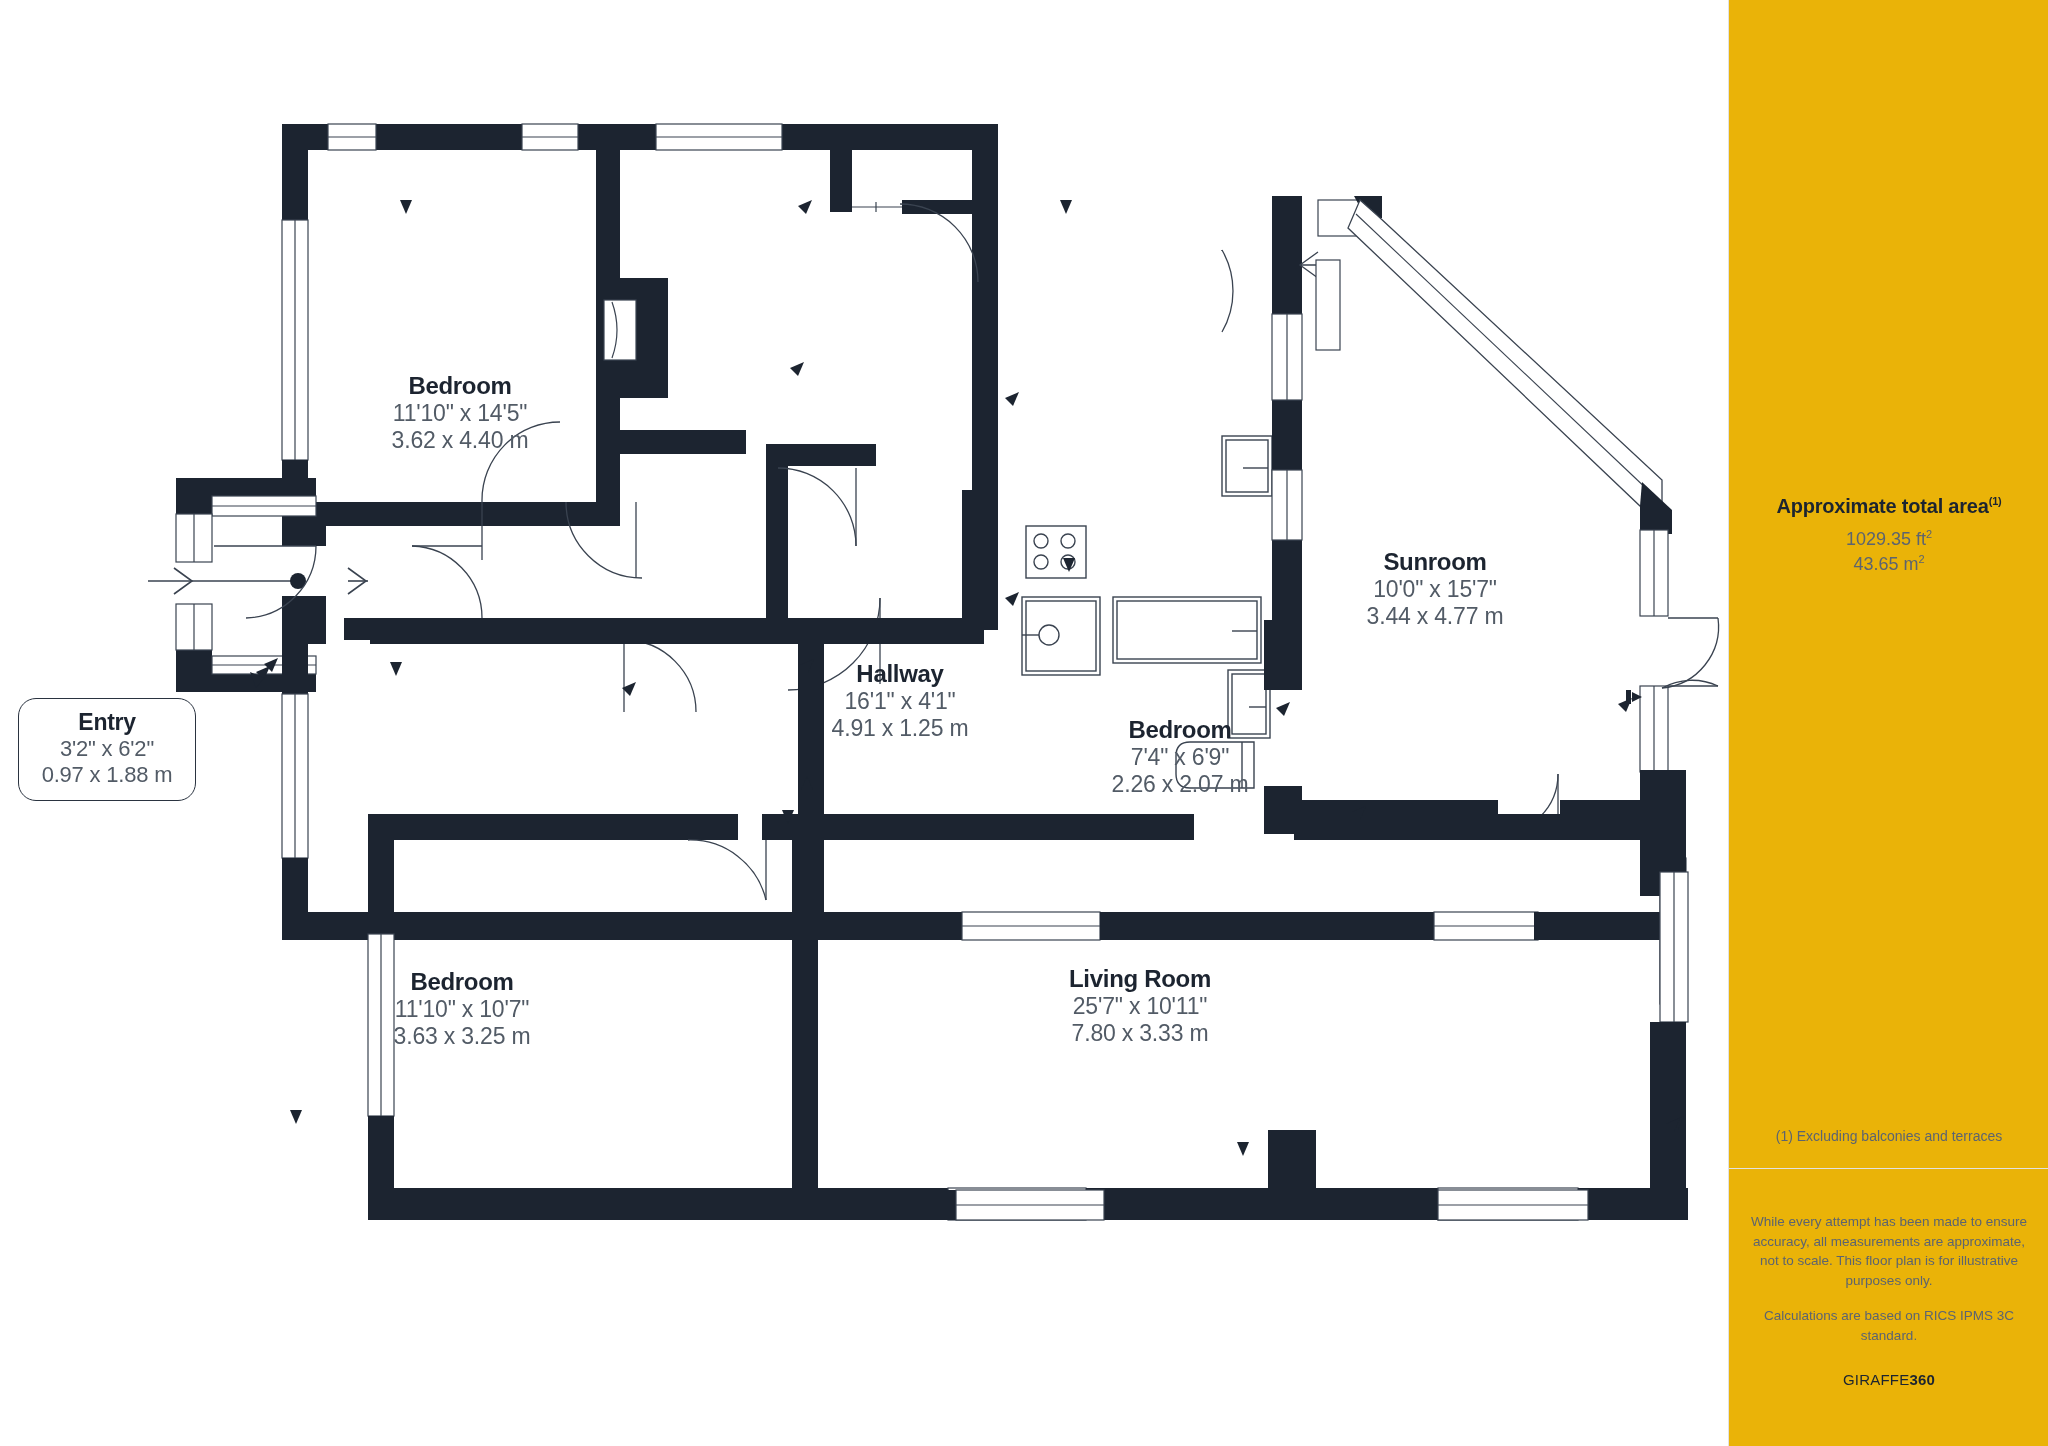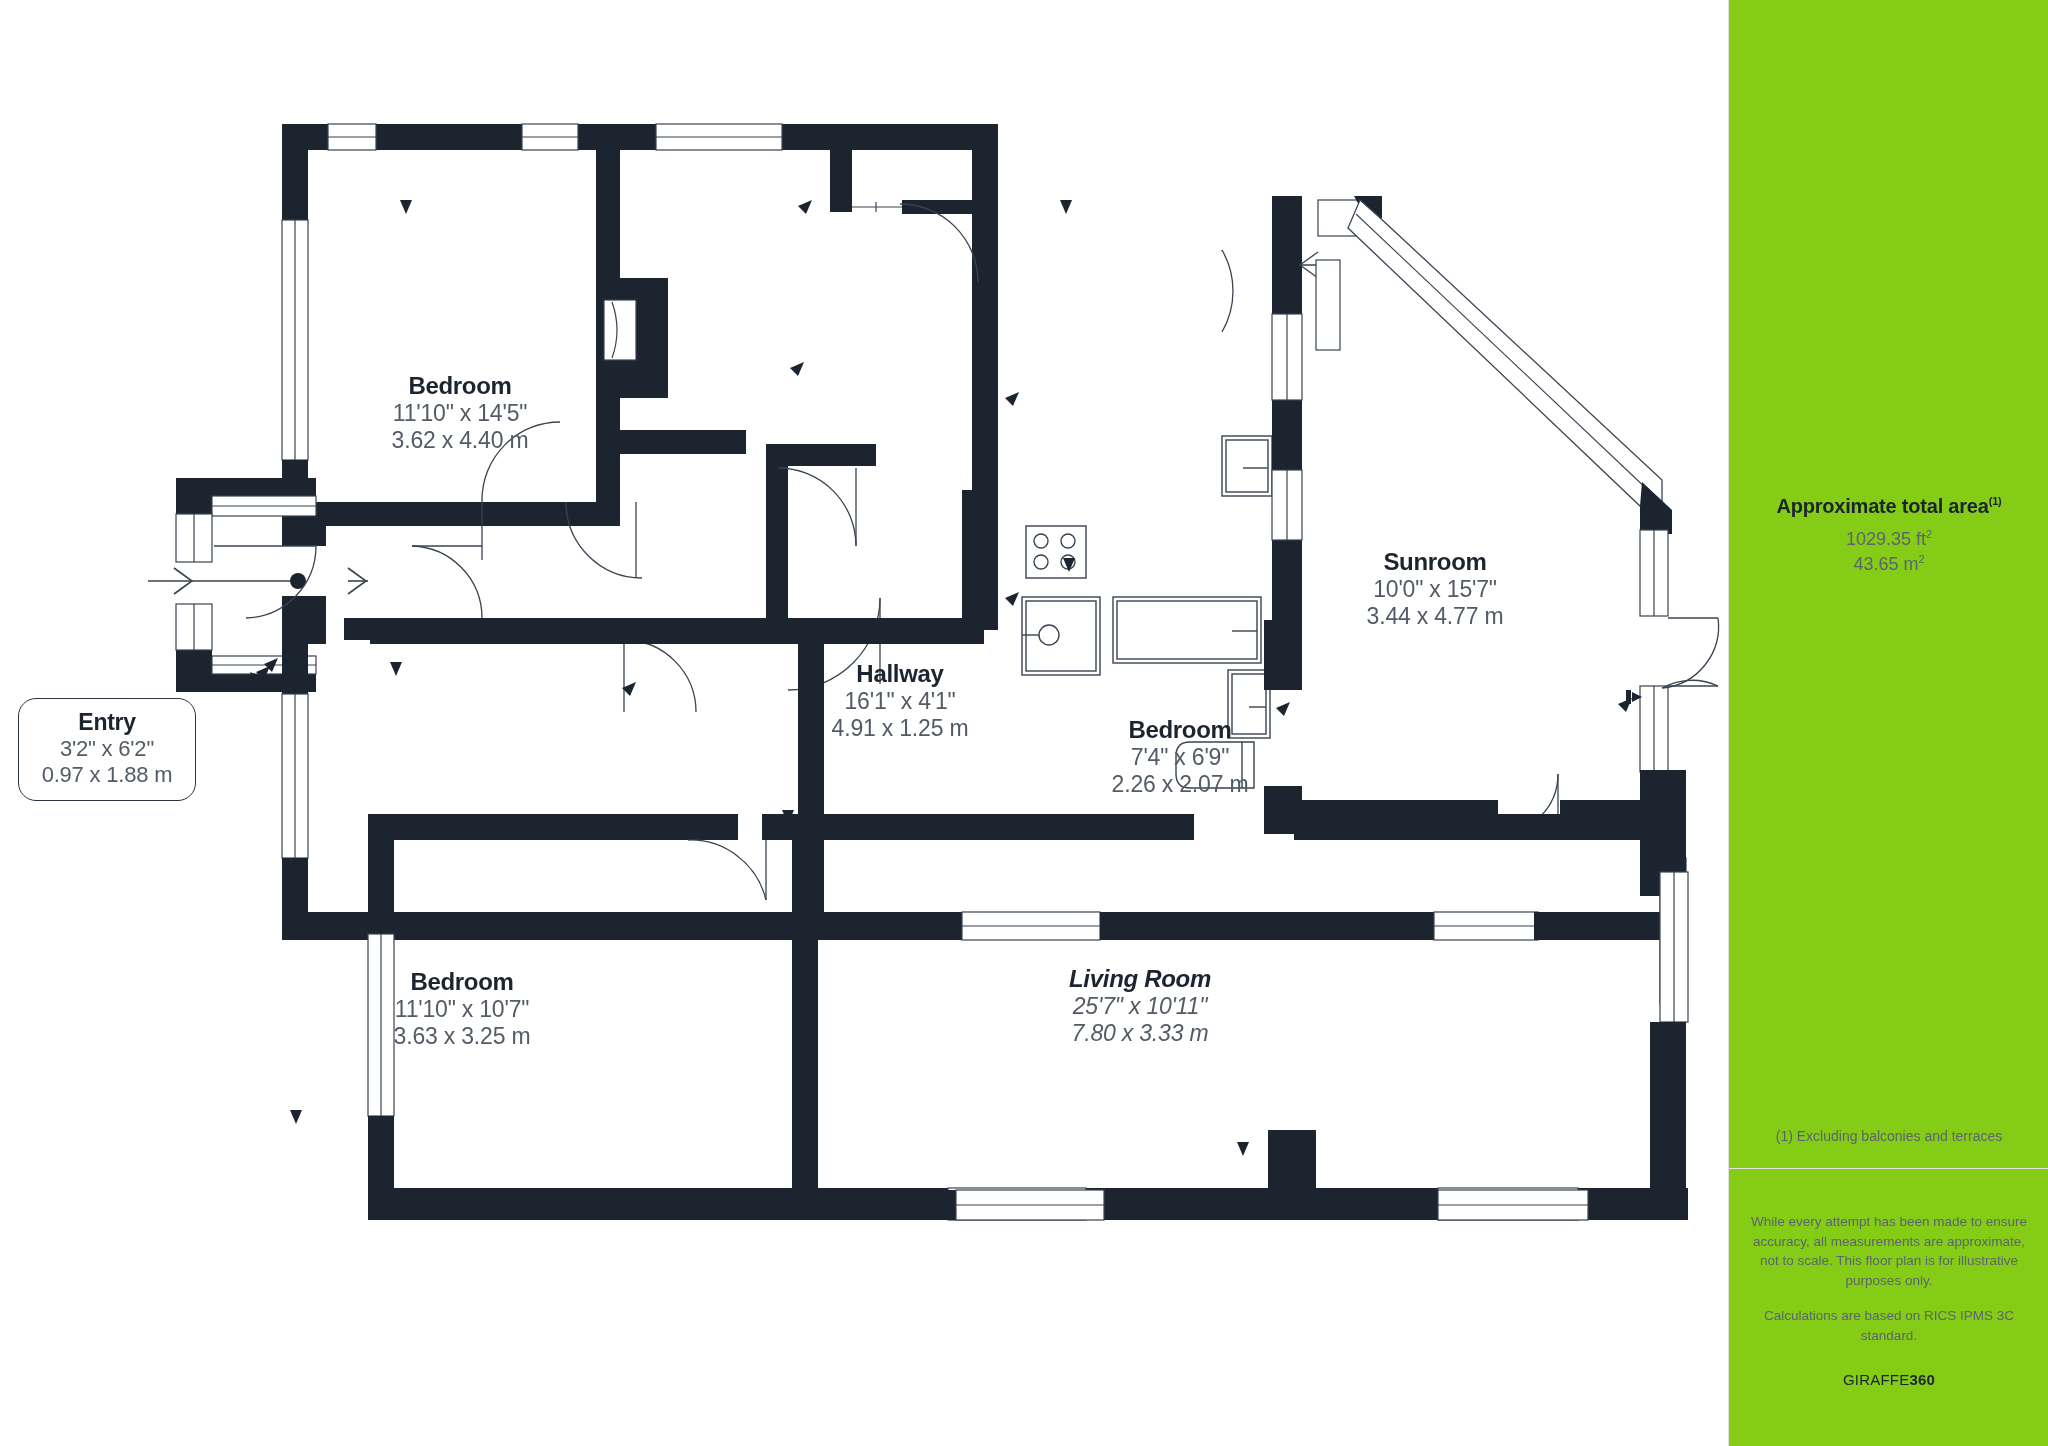--- a/index.html
+++ b/index.html
@@ -23,21 +23,21 @@
 
   
   #sidebar {
     position: absolute;
     left: 1728px;
     top: 0;
     width: 320px;
     height: 1446px;
     border-left: 1px solid #e2e2e2;
     box-sizing: border-box;
-    background: #84cc16;
+    background: #eab308;
   }
   .side-block {
     position: absolute;
     left: 0;
     width: 320px;
     text-align: center;
     box-sizing: border-box;
     padding: 0 18px;
   }
   #area-block { top: 495px; }
@@ -487,21 +487,21 @@
     <div class="room-dim">7'4" x 6'9"</div>
     <div class="room-dim">2.26 x 2.07 m</div>
   </div>
 
   <div class="room-label" style="left:272px; top:968px; width:380px;">
     <div class="room-name">Bedroom</div>
     <div class="room-dim">11'10" x 10'7"</div>
     <div class="room-dim">3.63 x 3.25 m</div>
   </div>
 
-  <div class="room-label" style="left:960px; top:965px; width:360px;font-style:italic;">
+  <div class="room-label" style="left:960px; top:965px; width:360px;">
     <div class="room-name">Living Room</div>
     <div class="room-dim">25'7" x 10'11"</div>
     <div class="room-dim">7.80 x 3.33 m</div>
   </div>
 
   <div id="entry-box">
     <div class="room-name">Entry</div>
     <div class="room-dim">3'2" x 6'2"</div>
     <div class="room-dim">0.97 x 1.88 m</div>
   </div>

